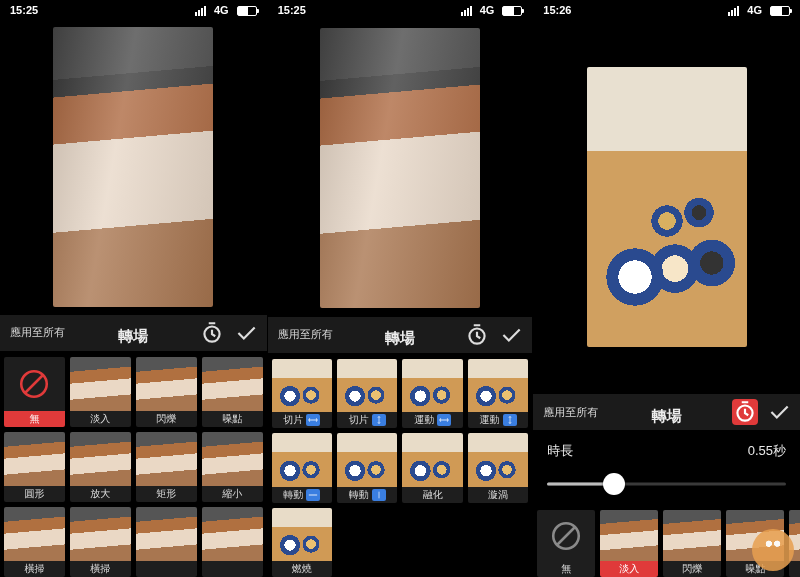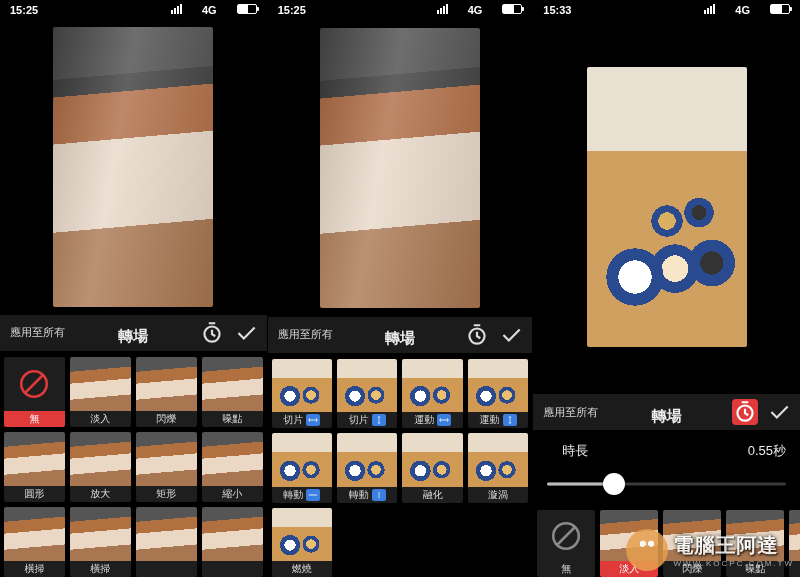--- a/index.html
+++ b/index.html
@@ -3,21 +3,21 @@
 <meta charset="utf-8">
 <style>
   * { margin: 0; padding: 0; box-sizing: border-box; }
   body { background: #0d0d0d; font-family: -apple-system, "PingFang TC", sans-serif; width: 800px; height: 577px; overflow: hidden; position: relative; }
   .row { display: flex; width: 800px; height: 577px; }
   .phone { width: 266.66px; height: 577px; background: #000; position: relative; display: flex; flex-direction: column; }
   .phone:nth-child(2) { border-left: 1px solid #000; border-right: 1px solid #000; }
 
   
   .status { height: 20px; display: flex; justify-content: space-between; align-items: center; color: #fff; font-size: 11px; padding: 0 10px; font-weight: 600; }
-  .status .r { display: flex; gap: 20px; align-items: flex-start; }
+  .status .r { display: flex; gap: 8px; align-items: flex-end; }
   .bars { display: inline-flex; gap: 1px; align-items: flex-end; }
   .bars i { width: 2px; background: #fff; display: inline-block; }
   .bars i:nth-child(1){height:4px}.bars i:nth-child(2){height:6px}.bars i:nth-child(3){height:8px}.bars i:nth-child(4){height:10px}
   .batt { width: 20px; height: 10px; border: 1px solid #fff; border-radius: 2px; position: relative; }
   .batt::after { content:''; position:absolute; right:-3px; top:2px; width:2px; height:4px; background:#fff; border-radius:0 1px 1px 0;}
   .batt i { display:block; width:60%; height:100%; background:#fff; }
 
   
   .preview { flex: 1 1 auto; display: flex; align-items: center; justify-content: center; background: #000; overflow: hidden; }
   .photo { width: 160px; height: 280px; border-radius: 2px; }
@@ -64,21 +64,21 @@
     background:
       radial-gradient(circle at 30% 70%, #fff 0 10%, #2a4a8f 10% 18%, transparent 18%),
       radial-gradient(circle at 65% 68%, #eac070 0 9%, #2a4a8f 9% 16%, transparent 16%),
       linear-gradient(180deg, #e8dcc8 0 35%, #d09a55 35% 100%);
   }
   .badge { width: 14px; height: 12px; border-radius: 2px; display: inline-flex; align-items: center; justify-content: center; background: #3a7ee0; }
   .badge svg { width:10px; height:8px; }
 
   
   .dur-panel { background: #000; padding: 12px 14px 6px; }
-  .dur-row { display: flex; justify-content: space-between; color: #e8e8e8; font-size: 13px; margin-bottom: 12px; margin-left: 15px; }
+  .dur-row { display: flex; justify-content: space-between; color: #e8e8e8; font-size: 13px; margin-bottom: 12px; }
   .slider { position: relative; height: 24px; }
   .track { position: absolute; left: 0; right: 0; top: 50%; height: 3px; background: #3a3a3a; transform: translateY(-50%); border-radius: 2px; }
   .fill { position: absolute; left: 0; top: 50%; height: 3px; background: #bcbcbc; transform: translateY(-50%); border-radius: 2px; width: 28%; }
   .thumb { position: absolute; top: 50%; left: 28%; width: 22px; height: 22px; background: #fff; border-radius: 50%; transform: translate(-50%,-50%); box-shadow: 0 1px 3px rgba(0,0,0,.5); }
 
   .strip { display: flex; gap: 5px; background:#000; padding: 8px 4px 0; overflow:hidden; }
   .strip .tile { flex: 0 0 58px; aspect-ratio: 1/1.15; }
 
   
   .wm { position: absolute; right: 6px; bottom: 6px; display: flex; align-items: center; gap: 6px; opacity: .85; pointer-events:none; }
@@ -307,21 +307,21 @@
         <div class="tile">
             <div class="th plates"></div>
             <div class="lbl">燃燒</div>
           </div>
       </div>
     </div>
   </div>
 
   <div class="phone">
     <div class="status">
-      <span>15:33</span>
+      <span>15:26</span>
       <div class="r">
         <span class="bars">
             <i></i>
             <i></i>
             <i></i>
             <i></i>
           </span>
         <span>4G</span>
         <span class="batt">
             <i></i>
@@ -390,17 +390,13 @@
           <div class="lbl">圓形</div>
         </div>
 
     </div>
   </div>
 
 </div>
 
 <div class="wm">
   <div class="mascot"></div>
-  <div>
-    <span class="txt">電腦王阿達</span>
-    <span class="sub">WWW.KOCPC.COM.TW</span>
-  </div>
 </div>
 
 </body></html>

